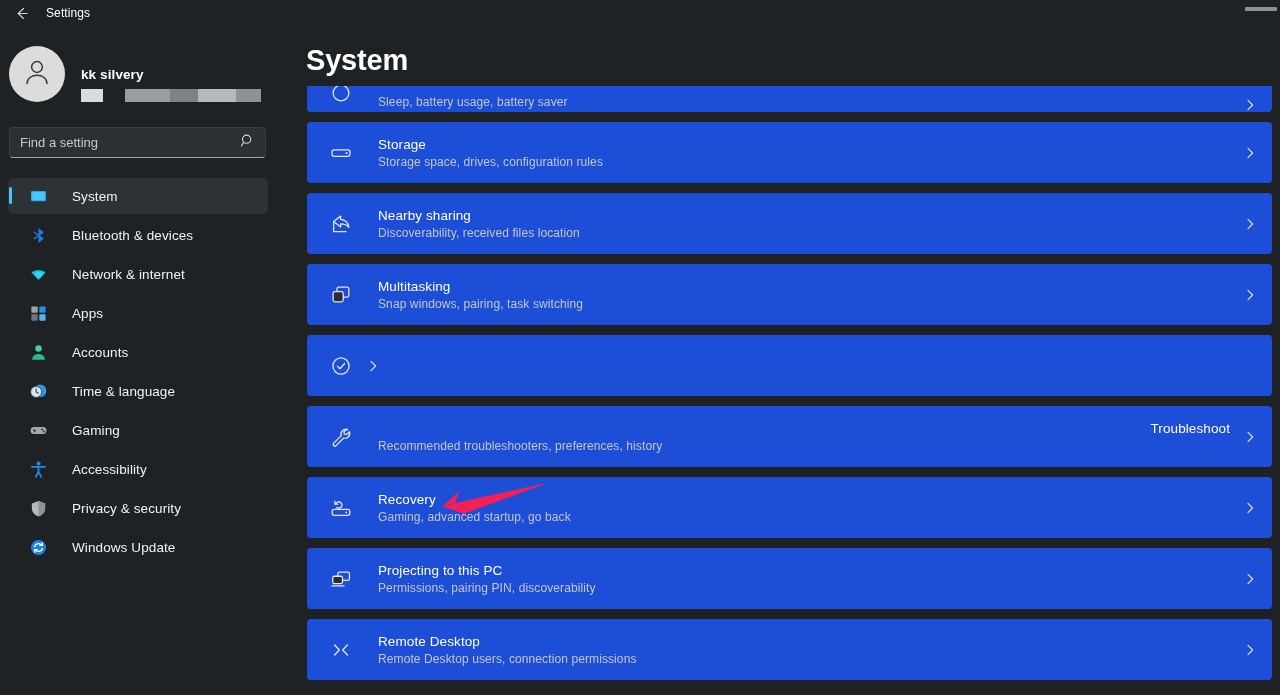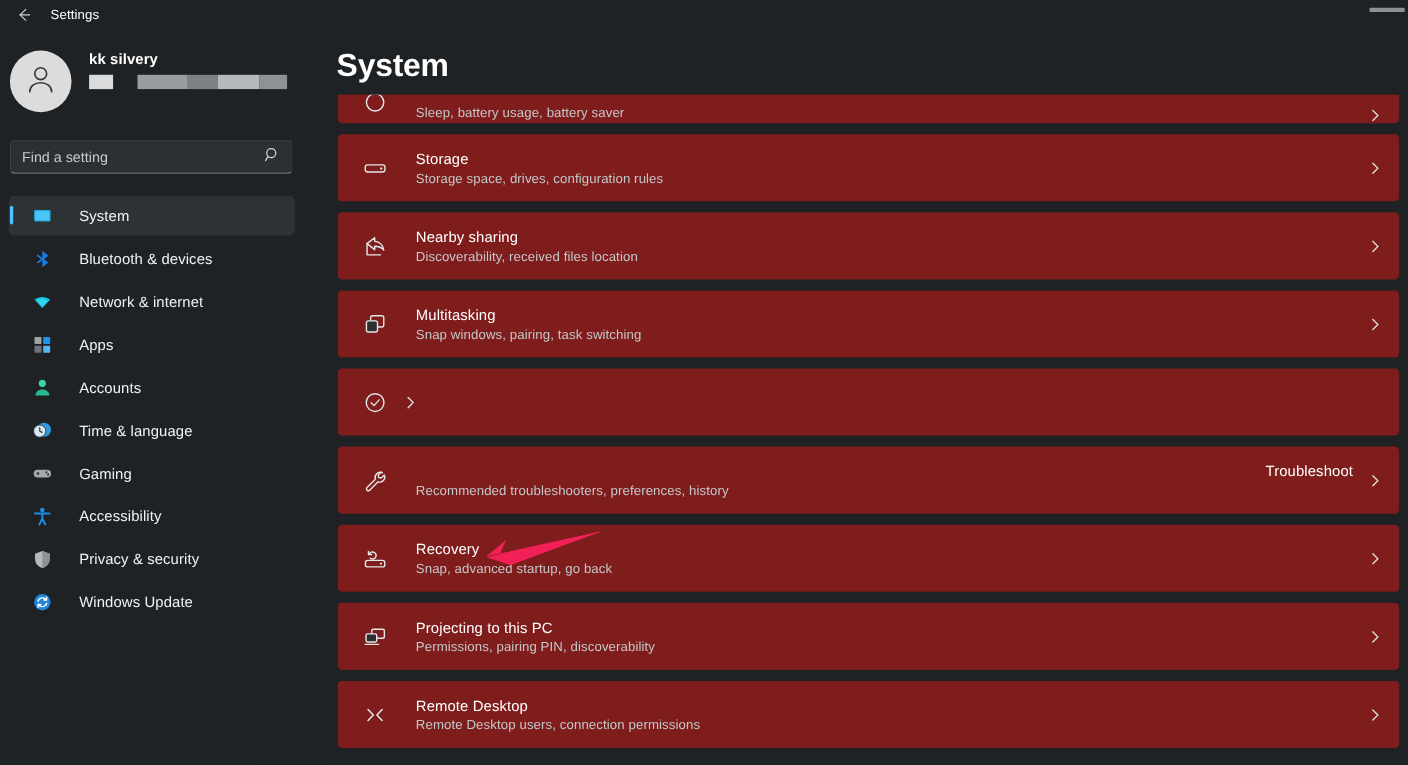--- a/index.html
+++ b/index.html
@@ -57,21 +57,21 @@
     width: 300px;
     height: 669px;
     background: #1e2224;
     z-index: 20;
   }
 
   #profile {
     position: absolute;
     top: 20px; left: 9px;
     display: flex;
-    align-items: flex-start;
+    align-items: flex-end;
   }
   #avatar {
     width: 56px; height: 56px;
     border-radius: 50%;
     background: #dcdcdc;
     display: flex;
     align-items: center;
     justify-content: center;
     flex: none;
   }
@@ -190,21 +190,21 @@
   #rows {
     position: absolute;
     top: 56px; left: 0;
     width: 980px;
   }
 
   .row {
     position: relative;
     margin: 0 8px 10px 7px;
     height: 61px;
-    background: #7f1d1d;
+    background: #1d4ed8;
     border-radius: 4px;
     display: flex;
     align-items: center;
   }
   .row.clipped {
     height: 30px;
     align-items: flex-end;
     margin-bottom: 10px;
   }
   .row-ico {
@@ -519,21 +519,21 @@
         <span class="row-ico">
           <svg width="22" height="22" viewBox="0 0 24 24" fill="none">
             <rect x="2.4" y="13.6" width="19.2" height="6.4" rx="2.2" stroke="#e4e6e7" stroke-width="1.4"></rect>
             <rect x="16.8" y="15.9" width="2" height="1.7" rx=".5" fill="#e4e6e7"></rect>
             <path d="M7.3 11.4A3.5 3.5 0 1 0 6.2 7.6" stroke="#e4e6e7" stroke-width="1.4" stroke-linecap="round"></path>
             <path d="M5.4 4.6v3.2h3.2" stroke="#e4e6e7" stroke-width="1.4" stroke-linecap="round" stroke-linejoin="round"></path>
           </svg>
         </span>
         <span class="row-text" style="display: block;">
           <span class="row-title" style="display: block;">Recovery</span>
-          <span class="row-sub" style="display: block;">Snap, advanced startup, go back</span>
+          <span class="row-sub" style="display: block;">Gaming, advanced startup, go back</span>
         </span>
         <span class="row-chev">
           <svg width="14" height="14" viewBox="0 0 14 14" fill="none">
             <path d="M5 2.4 9.6 7 5 11.6" stroke="#d7dadb" stroke-width="1.3" stroke-linecap="round" stroke-linejoin="round"></path>
           </svg>
         </span>
       </div>
       <div class="row">
         <span class="row-ico">
           <svg width="22" height="22" viewBox="0 0 24 24" fill="none">

